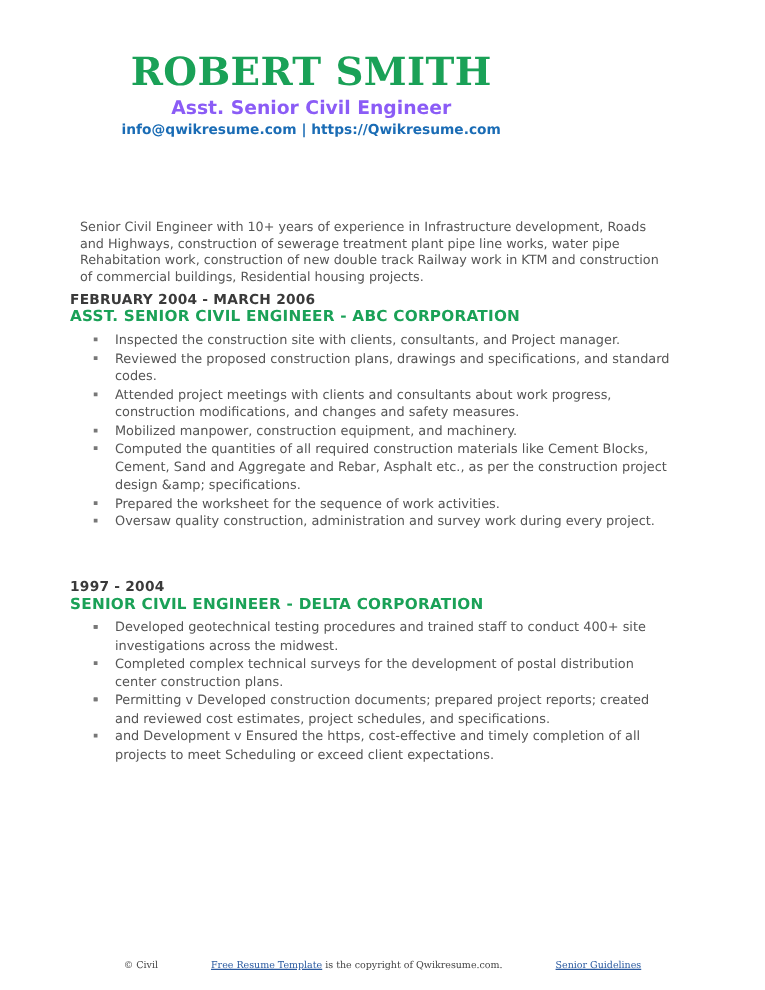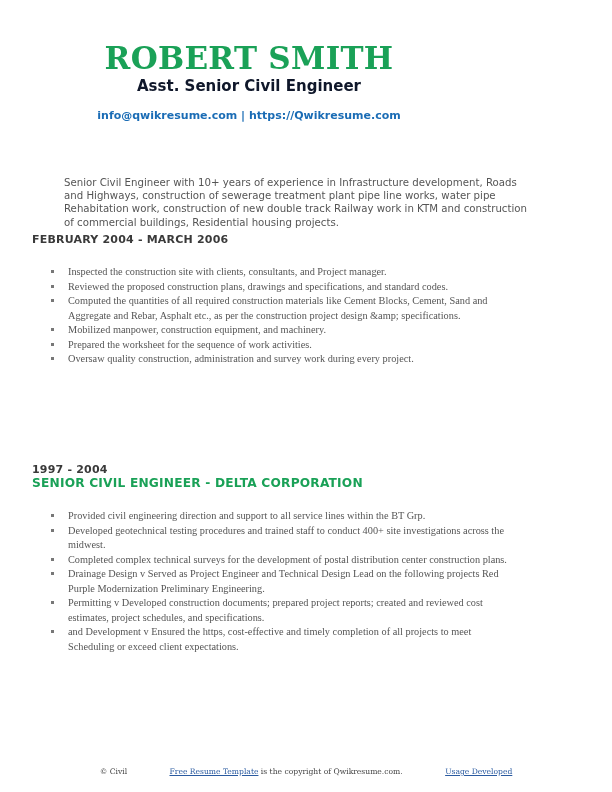--- a/index.html
+++ b/index.html
@@ -7,34 +7,34 @@
       width: 612px; height: 792px; position: relative; overflow: hidden;
       font-family: "DejaVu Sans", sans-serif; color: #444444;
     }
     .header { position: absolute; left: 0; top: 40px; width: 498px; text-align: center; }
     .name {
       font-family: "DejaVu Serif", serif; font-size: 31px; color: #1aa157;
       line-height: 36px; letter-spacing: 0.3px; margin: 0;
     }
     .title {
       font-family: "DejaVu Sans", sans-serif; font-weight: bold; font-size: 15px;
-      color: #0f172a; line-height: 18px; margin-top: 1px;
+      color: #8b5cf6; line-height: 18px; margin-top: 1px;
     }
     .contact {
-      margin-top: 14px; font-size: 11px; font-weight: bold; color: #1a6cb5; line-height: 14px;
+      margin-top: 2px; font-size: 11px; font-weight: bold; color: #1a6cb5; line-height: 14px;
     }
     .contact a { color: #1a6cb5; text-decoration: none; }
     .summary {
       position: absolute; left: 64px; top: 164px; width: 470px;
       font-size: 10.2px; line-height: 13.2px; color: #555555; margin-top: 12px;
     }
-    .job { position: absolute; left: 32px; width: 500px; }
+    .job { position: absolute; left: 56px; width: 500px; }
     .job-date { font-size: 11px; font-weight: bold; color: #3a3a3a; line-height: 13px; letter-spacing: 0.2px; }
     .job-title { font-size: 12.2px; font-weight: bold; color: #1aa157; line-height: 14px; letter-spacing: 0.2px; }
-    ul.bullets { list-style: none; margin: 19px 0 0 0; padding: 0; font-family: Liberation Serif, serif; }
+    ul.bullets { list-style: none; margin: 5px 0 0 0; padding: 0; }
     ul.bullets li {
       position: relative; padding-left: 36px; font-size: 10.3px; line-height: 14.5px; color: #555555;
       width: 448px;
     }
     ul.bullets li .dot {
       position: absolute; left: 19px; top: 5px; width: 3px; height: 3px; background: #777777;
     }
     .footer {
       position: absolute; left: 0; top: 767px; width: 612px; text-align: center;
       font-family: "DejaVu Serif", serif; font-size: 7.6px; color: #444444; line-height: 10px;
@@ -49,39 +49,40 @@
   <div class="title">Asst. Senior Civil Engineer</div>
   <div class="contact">
     <a>info@qwikresume.com</a><span> | </span><a>https://Qwikresume.com</a>
   </div>
 </div>
 
 <div class="summary">Senior Civil Engineer with 10+ years of experience in Infrastructure development, Roads and Highways, construction of sewerage treatment plant pipe line works, water pipe Rehabitation work, construction of new double track Railway work in KTM and construction of commercial buildings, Residential housing projects.</div>
 
 <div class="job" style="top:233px;">
   <div class="job-date">FEBRUARY 2004 - MARCH 2006</div>
+  <div class="job-title">ASST. SENIOR CIVIL ENGINEER - ABC CORPORATION</div>
   <ul class="bullets">
     <li><span class="dot"></span><span>Inspected the construction site with clients, consultants, and Project manager.</span></li>
     <li><span class="dot"></span><span>Reviewed the proposed construction plans, drawings and specifications, and standard codes.</span></li>
-    <li><span class="dot"></span></li>
+    <li><span class="dot"></span><span>Attended project meetings with clients and consultants about work progress, construction modifications, and changes and safety measures.</span></li>
+    <li><span class="dot"></span><span>Mobilized manpower, construction equipment, and machinery.</span></li>
     <li><span class="dot"></span><span>Computed the quantities of all required construction materials like Cement Blocks, Cement, Sand and Aggregate and Rebar, Asphalt etc., as per the construction project design &amp;amp; specifications.</span></li>
-    <li><span class="dot"></span><span>Mobilized manpower, construction equipment, and machinery.</span></li>
     <li><span class="dot"></span><span>Prepared the worksheet for the sequence of work activities.</span></li>
     <li><span class="dot"></span><span>Oversaw quality construction, administration and survey work during every project.</span></li>
   </ul>
 </div>
 
 <div class="job" style="top:463px;">
   <div class="job-date">1997 - 2004</div>
   <div class="job-title">SENIOR CIVIL ENGINEER - DELTA CORPORATION</div>
   <ul class="bullets">
-    <li><span class="dot"></span><span>Provided civil engineering direction and support to all service lines within the BT Grp.</span></li>
+    <li><span class="dot"></span></li>
     <li><span class="dot"></span><span>Developed geotechnical testing procedures and trained staff to conduct 400+ site investigations across the midwest.</span></li>
     <li><span class="dot"></span><span>Completed complex technical surveys for the development of postal distribution center construction plans.</span></li>
-    <li><span class="dot"></span><span>Drainage Design v Served as Project Engineer and Technical Design Lead on the following projects Red Purple Modernization Preliminary Engineering.</span></li>
+    <li><span class="dot"></span></li>
     <li><span class="dot"></span><span>Permitting v Developed construction documents; prepared project reports; created and reviewed cost estimates, project schedules, and specifications.</span></li>
     <li><span class="dot"></span><span>and Development v Ensured the https, cost-effective and timely completion of all projects to meet Scheduling or exceed client expectations.</span></li>
   </ul>
 </div>
 
 <div class="footer">
-  <span>© Civil </span><a>Free Resume Template</a><span> is the copyright of Qwikresume.com. </span><a>Usage Developed</a>
+  <span>© Civil </span><a>Free Resume Template</a><span> is the copyright of Qwikresume.com. </span><a>Senior Guidelines</a>
 </div>
 
 </body></html>

